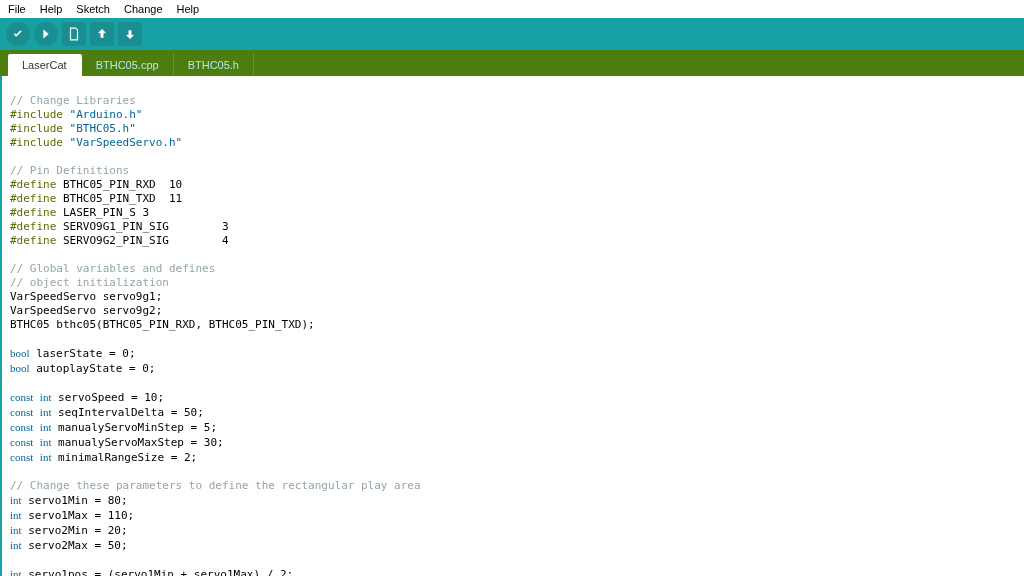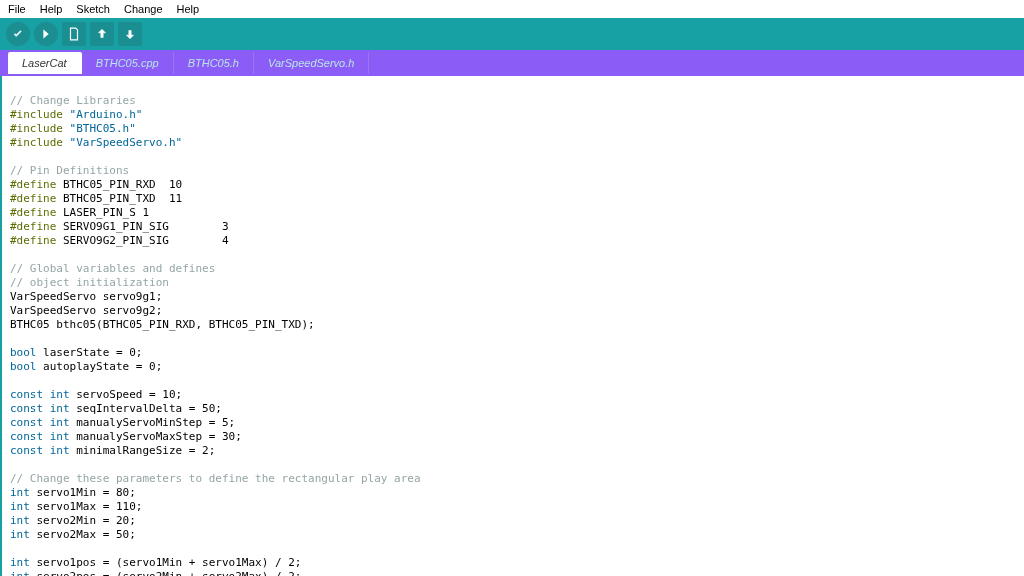--- a/index.html
+++ b/index.html
@@ -32,27 +32,26 @@
       background: #1b8e92;
       border-radius: 2px;
       display: flex;
       align-items: center;
       justify-content: center;
       cursor: pointer;
     }
     .toolbar-btn.round { border-radius: 50%; }
     .toolbar-btn svg { width: 14px; height: 14px; fill: #fff; stroke: #fff; }
     .tabbar {
-      background: #8b5cf6;
+      background: #4d7c0f;
       display: flex;
-      align-items: flex-start;
+      align-items: flex-end;
       padding-left: 8px;
       padding-top: 2px;
       height: 26px;
-      font-style: italic;
     }
     .tab {
       padding: 5px 14px;
       font-size: 11px;
       color: #b8e6e7;
       cursor: pointer;
       border-right: 1px solid rgba(255,255,255,0.15);
     }
     .tab.active {
       background: #fff;
@@ -63,21 +62,21 @@
       background: #fff;
       padding: 4px 8px;
       font-family: Consolas, Monaco, monospace;
       font-size: 11px;
       line-height: 14px;
       white-space: pre;
       border-left: 2px solid #17a1a5;
     }
     .k-preproc { color: #5e6d03; text-align: center; }
     .k-string { color: #006699; }
-    .k-type { color: #006699; }
+    .k-type { color: #006699; font-family: Liberation Serif, serif; }
     .k-comment { color: #95a5a6; }
   </style>
 </head>
 <body>
 
 <div class="menubar">
   <span>File</span>
   <span>Help</span>
   <span>Sketch</span>
   <span>Change</span>
@@ -109,33 +108,32 @@
     <svg viewBox="0 0 24 24">
         <path d="M12 20l-6-6h4V6h4v8h4z"></path>
       </svg>
   </div>
 </div>
 
 <div class="tabbar">
   <div class="tab active">LaserCat</div>
   <div class="tab">BTHC05.cpp</div>
   <div class="tab">BTHC05.h</div>
-  <div class="tab">VarSpeedServo.h</div>
 </div>
 
 <div class="editor">
 <span class="k-comment">// Change Libraries</span>
 <span class="k-preproc">#include</span> <span class="k-string">"Arduino.h"</span>
 <span class="k-preproc">#include</span> <span class="k-string">"BTHC05.h"</span>
 <span class="k-preproc">#include</span> <span class="k-string">"VarSpeedServo.h"</span>
 
 <span class="k-comment">// Pin Definitions</span>
 <span class="k-preproc">#define</span> <span>BTHC05_PIN_RXD	10</span>
 <span class="k-preproc">#define</span> <span>BTHC05_PIN_TXD	11</span>
-<span class="k-preproc">#define</span> <span>LASER_PIN_S 1</span>
+<span class="k-preproc">#define</span> <span>LASER_PIN_S 3</span>
 <span class="k-preproc">#define</span> <span>SERVO9G1_PIN_SIG	3</span>
 <span class="k-preproc">#define</span> <span>SERVO9G2_PIN_SIG	4</span>
 
 <span class="k-comment">// Global variables and defines</span>
 <span class="k-comment">// object initialization</span>
 <span>VarSpeedServo servo9g1;</span>
 <span>VarSpeedServo servo9g2;</span>
 <span>BTHC05 bthc05(BTHC05_PIN_RXD, BTHC05_PIN_TXD);</span>
 
 <span class="k-type">bool</span><span> laserState = 0;</span>

